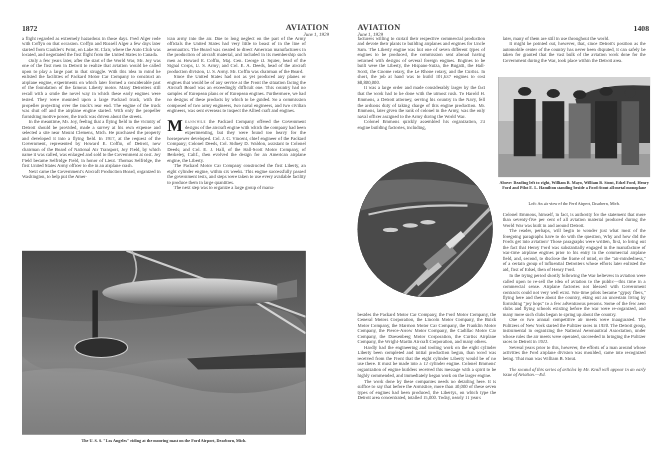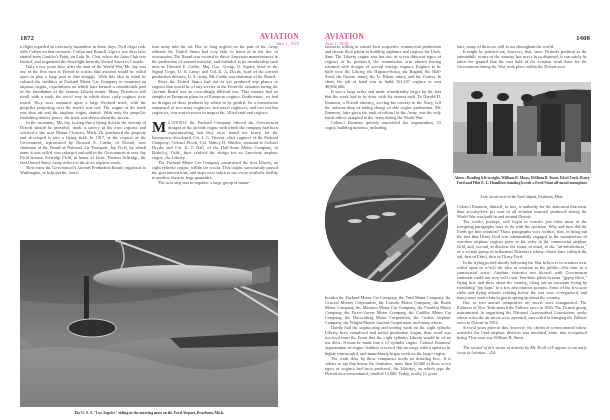--- a/index.html
+++ b/index.html
@@ -1,22 +1,22 @@
 <!DOCTYPE html>
 <html><head>
 <meta charset="utf-8">
 <style>
   html, body { margin: 0; padding: 0; background: #ffffff; }
   body { width: 610px; height: 420px; position: relative; overflow: hidden;
          font-family: "Liberation Serif", "DejaVu Serif", serif; color: #3a3a3a; }
-  .page { position: absolute; top: 12px; height: 368px; }
+  .page { position: absolute; top: 0; height: 368px; }
   .page.left { left: 0; width: 305px; }
   .page.right { left: 305px; width: 305px; }
   .folio { position: absolute; font-size: 7px; font-weight: bold; color: #333; }
-  .runhead { position: absolute; text-align: right; color: #ec4899; }
+  .runhead { position: absolute; text-align: right; color: #404040; }
   .runhead .title { font-size: 7.5px; font-weight: bold; letter-spacing: 0.3px; display:block; }
   .runhead .date { font-size: 4.5px; font-style: italic; display:block; }
   .col { position: absolute; font-size: 4.3px; line-height: 5.05px; text-align: justify; color: #444; }
   .col p { margin: 0; text-indent: 6px; }
   .col p.noindent { text-indent: 0; }
   .dropcap { float: left; font-size: 15px; line-height: 12px; font-weight: bold; margin: 1px 2px 0 0; color: #222; }
   .smallcaps { font-variant: small-caps; letter-spacing: 0.4px; }
   .photo { position: absolute; overflow: hidden; background: #555; }
   .caption { position: absolute; font-size: 3.8px; line-height: 4.6px; text-align: center; font-weight: bold; color: #333; }
   .note { font-style: italic; }

